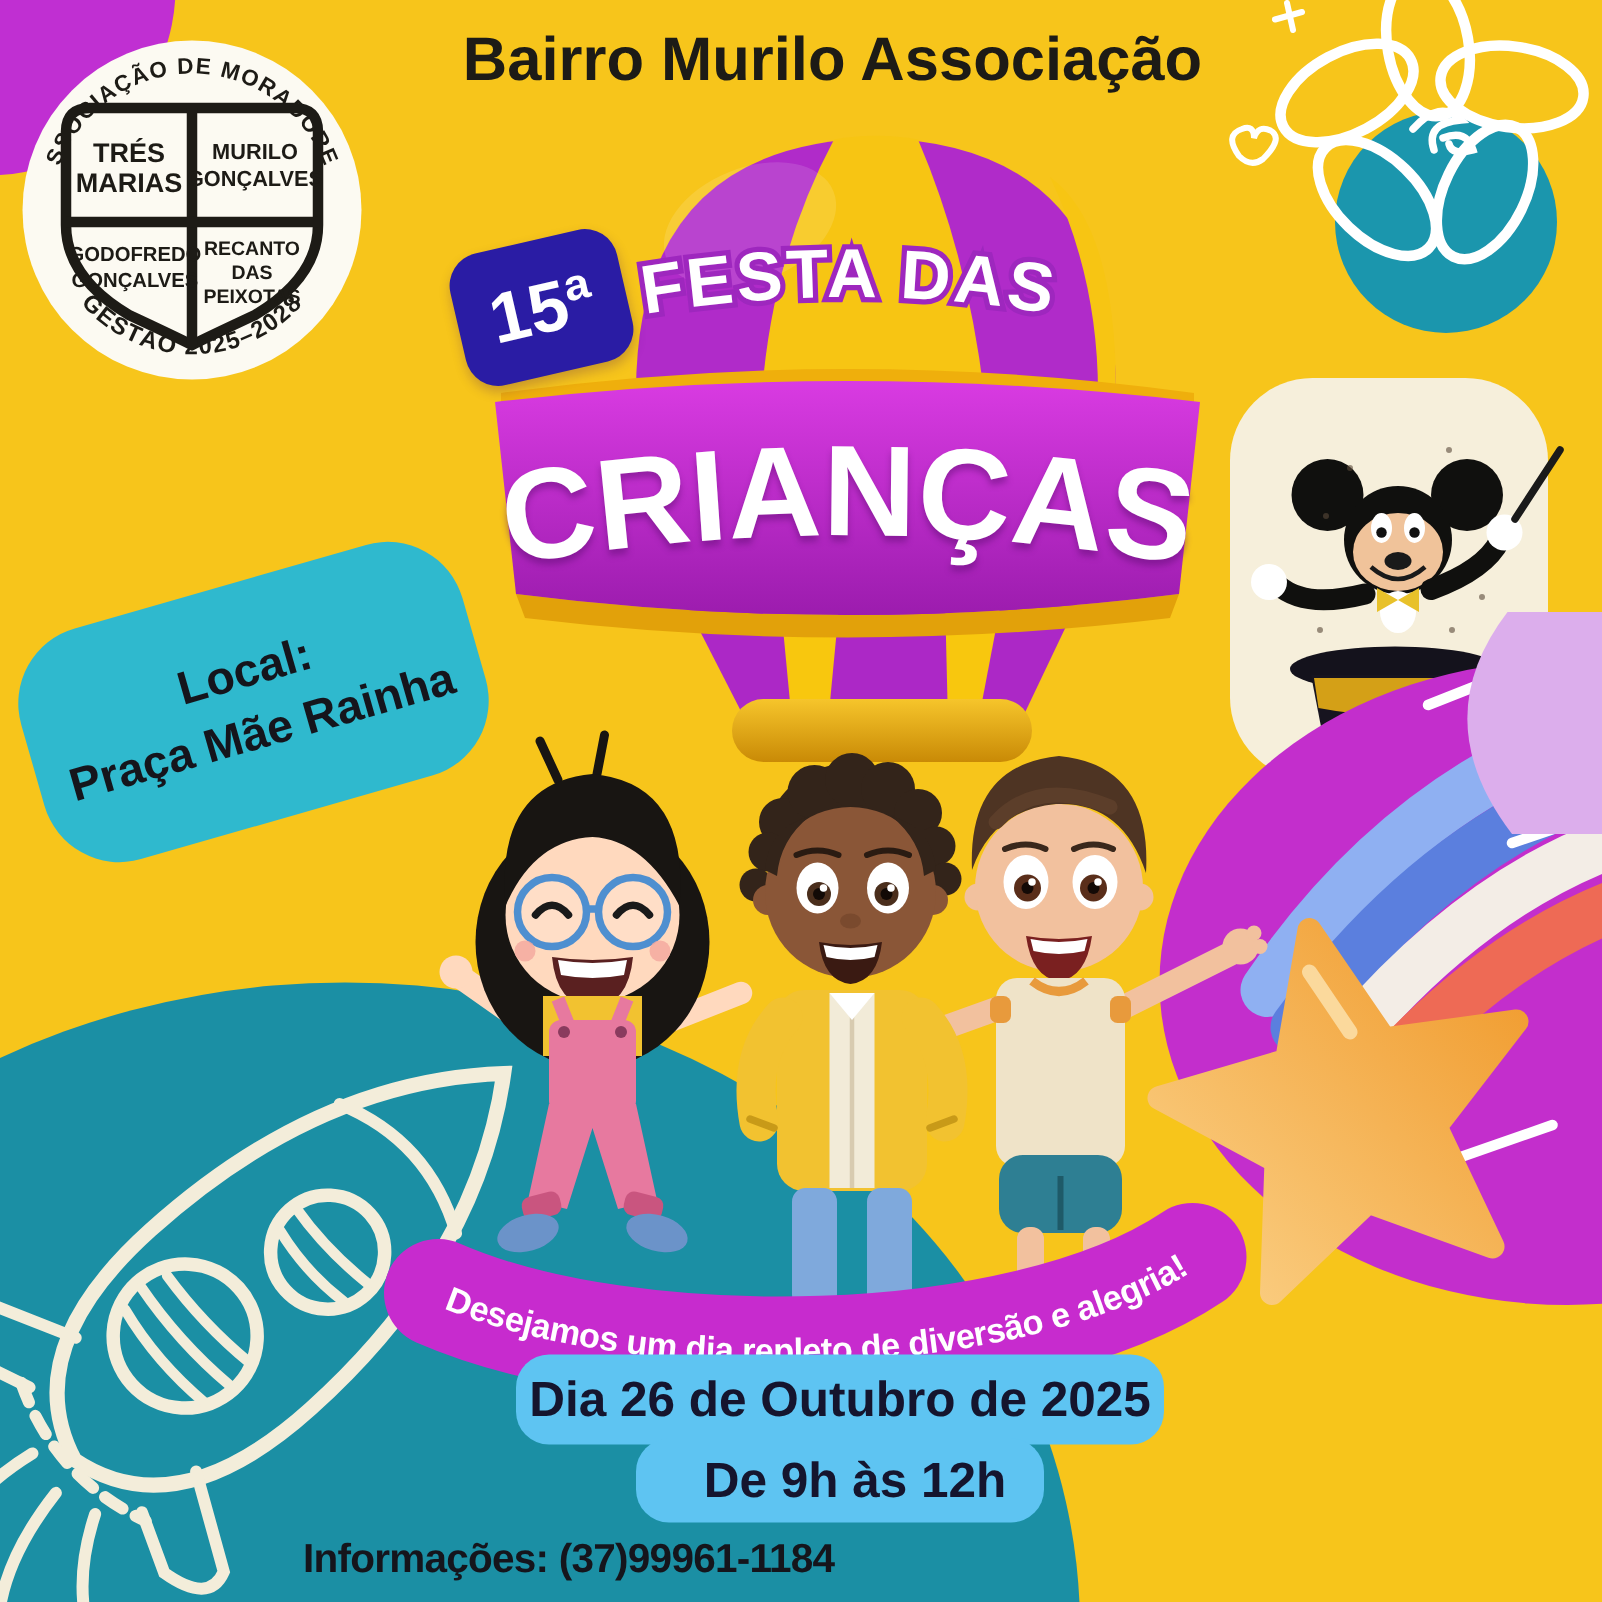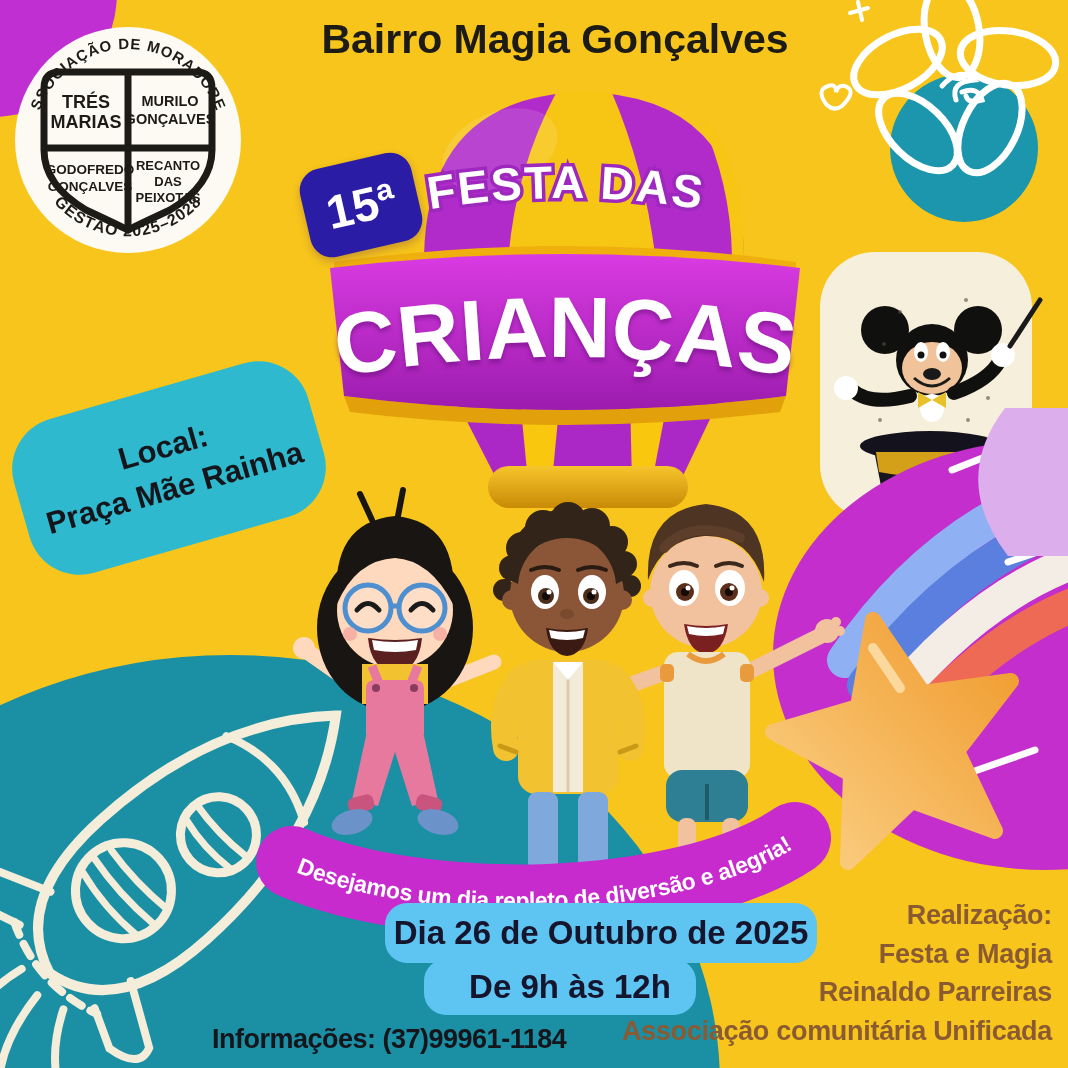--- a/index.html
+++ b/index.html
@@ -12,24 +12,24 @@
          font-size:41px;font-weight:bold;color:#1D1B16;letter-spacing:0;}
   .badge{left:304px;top:160px;width:114px;height:90px;background:#2A1CA4;border-radius:22px;
          transform:rotate(-13deg);display:flex;align-items:center;justify-content:center;
          color:#fff;font-size:47px;font-weight:bold;box-shadow:0 4px 8px rgba(60,10,90,.25);}
   .local{left:16px;top:388px;width:306px;height:160px;background:#2FB9CE;border-radius:52px;
          transform:rotate(-16deg);display:flex;flex-direction:column;align-items:center;
          justify-content:center;color:#15151C;font-weight:bold;font-size:31px;line-height:42px;
          text-align:center;}
   .date-box{left:344px;top:903px;width:432px;}
   .pill{background:#5EC4F2;border-radius:22px;color:#15152E;font-weight:bold;font-size:33px;
-        display:flex;align-items:center;justify-content:center;margin-left:41px;}
+        display:flex;align-items:center;justify-content:center;}
   .pill1{width:432px;height:60px;}
   .pill2{width:252px;height:56px;margin:-4px auto 0 auto;padding-left:20px;}
-  .info{left:212px;top:1024px;font-size:27px;font-weight:bold;color:#15151C;letter-spacing:-.5px;}
+  .info{left:202px;top:1024px;font-size:27px;font-weight:bold;color:#15151C;letter-spacing:-.5px;}
   .real{right:16px;top:896px;width:440px;text-align:right;color:#8A5A33;font-weight:bold;
         font-size:27px;line-height:38.5px;letter-spacing:-.3px;}
   .criancas{filter:drop-shadow(0 4px 2px rgba(90,10,110,.45));}
 </style>
 </head>
 <body>
 
 <div class="canvas">
 
 <svg width="1068" height="1068" viewBox="0 0 1068 1068">
@@ -307,38 +307,32 @@
       <text x="170" y="124" font-size="14.5">GONÇALVES</text>
       <text x="90" y="174" font-size="13.5">GODOFREDO</text>
       <text x="90" y="191" font-size="13.5">GONÇALVES</text>
       <text x="168" y="170" font-size="13">RECANTO</text>
       <text x="168" y="186" font-size="13">DAS</text>
       <text x="168" y="202" font-size="13">PEIXOTAS</text>
     </g>
   </g>
 </svg>
 
-<div class="abs title">Bairro Magia Gonçalves</div>
+<div class="abs title">Bairro Murilo Associação</div>
 
 <div class="abs badge">
   <span>15ª</span>
 </div>
 
 <div class="abs local">
   <div>Local:</div>
   <div>Praça Mãe Rainha</div>
 </div>
 
 <div class="abs date-box">
   <div class="pill pill1">Dia 26 de Outubro de 2025</div>
   <div class="pill pill2">De 9h às 12h</div>
 </div>
 
 <div class="abs info">Informações: (37)99961-1184</div>
 
-<div class="abs real">
-  <div>Realização:</div>
-  <div>Festa e Magia</div>
-  <div>Reinaldo Parreiras</div>
-  <div>Associação comunitária Unificada</div>
+
 </div>
 
-</div>
-
 </body></html>

